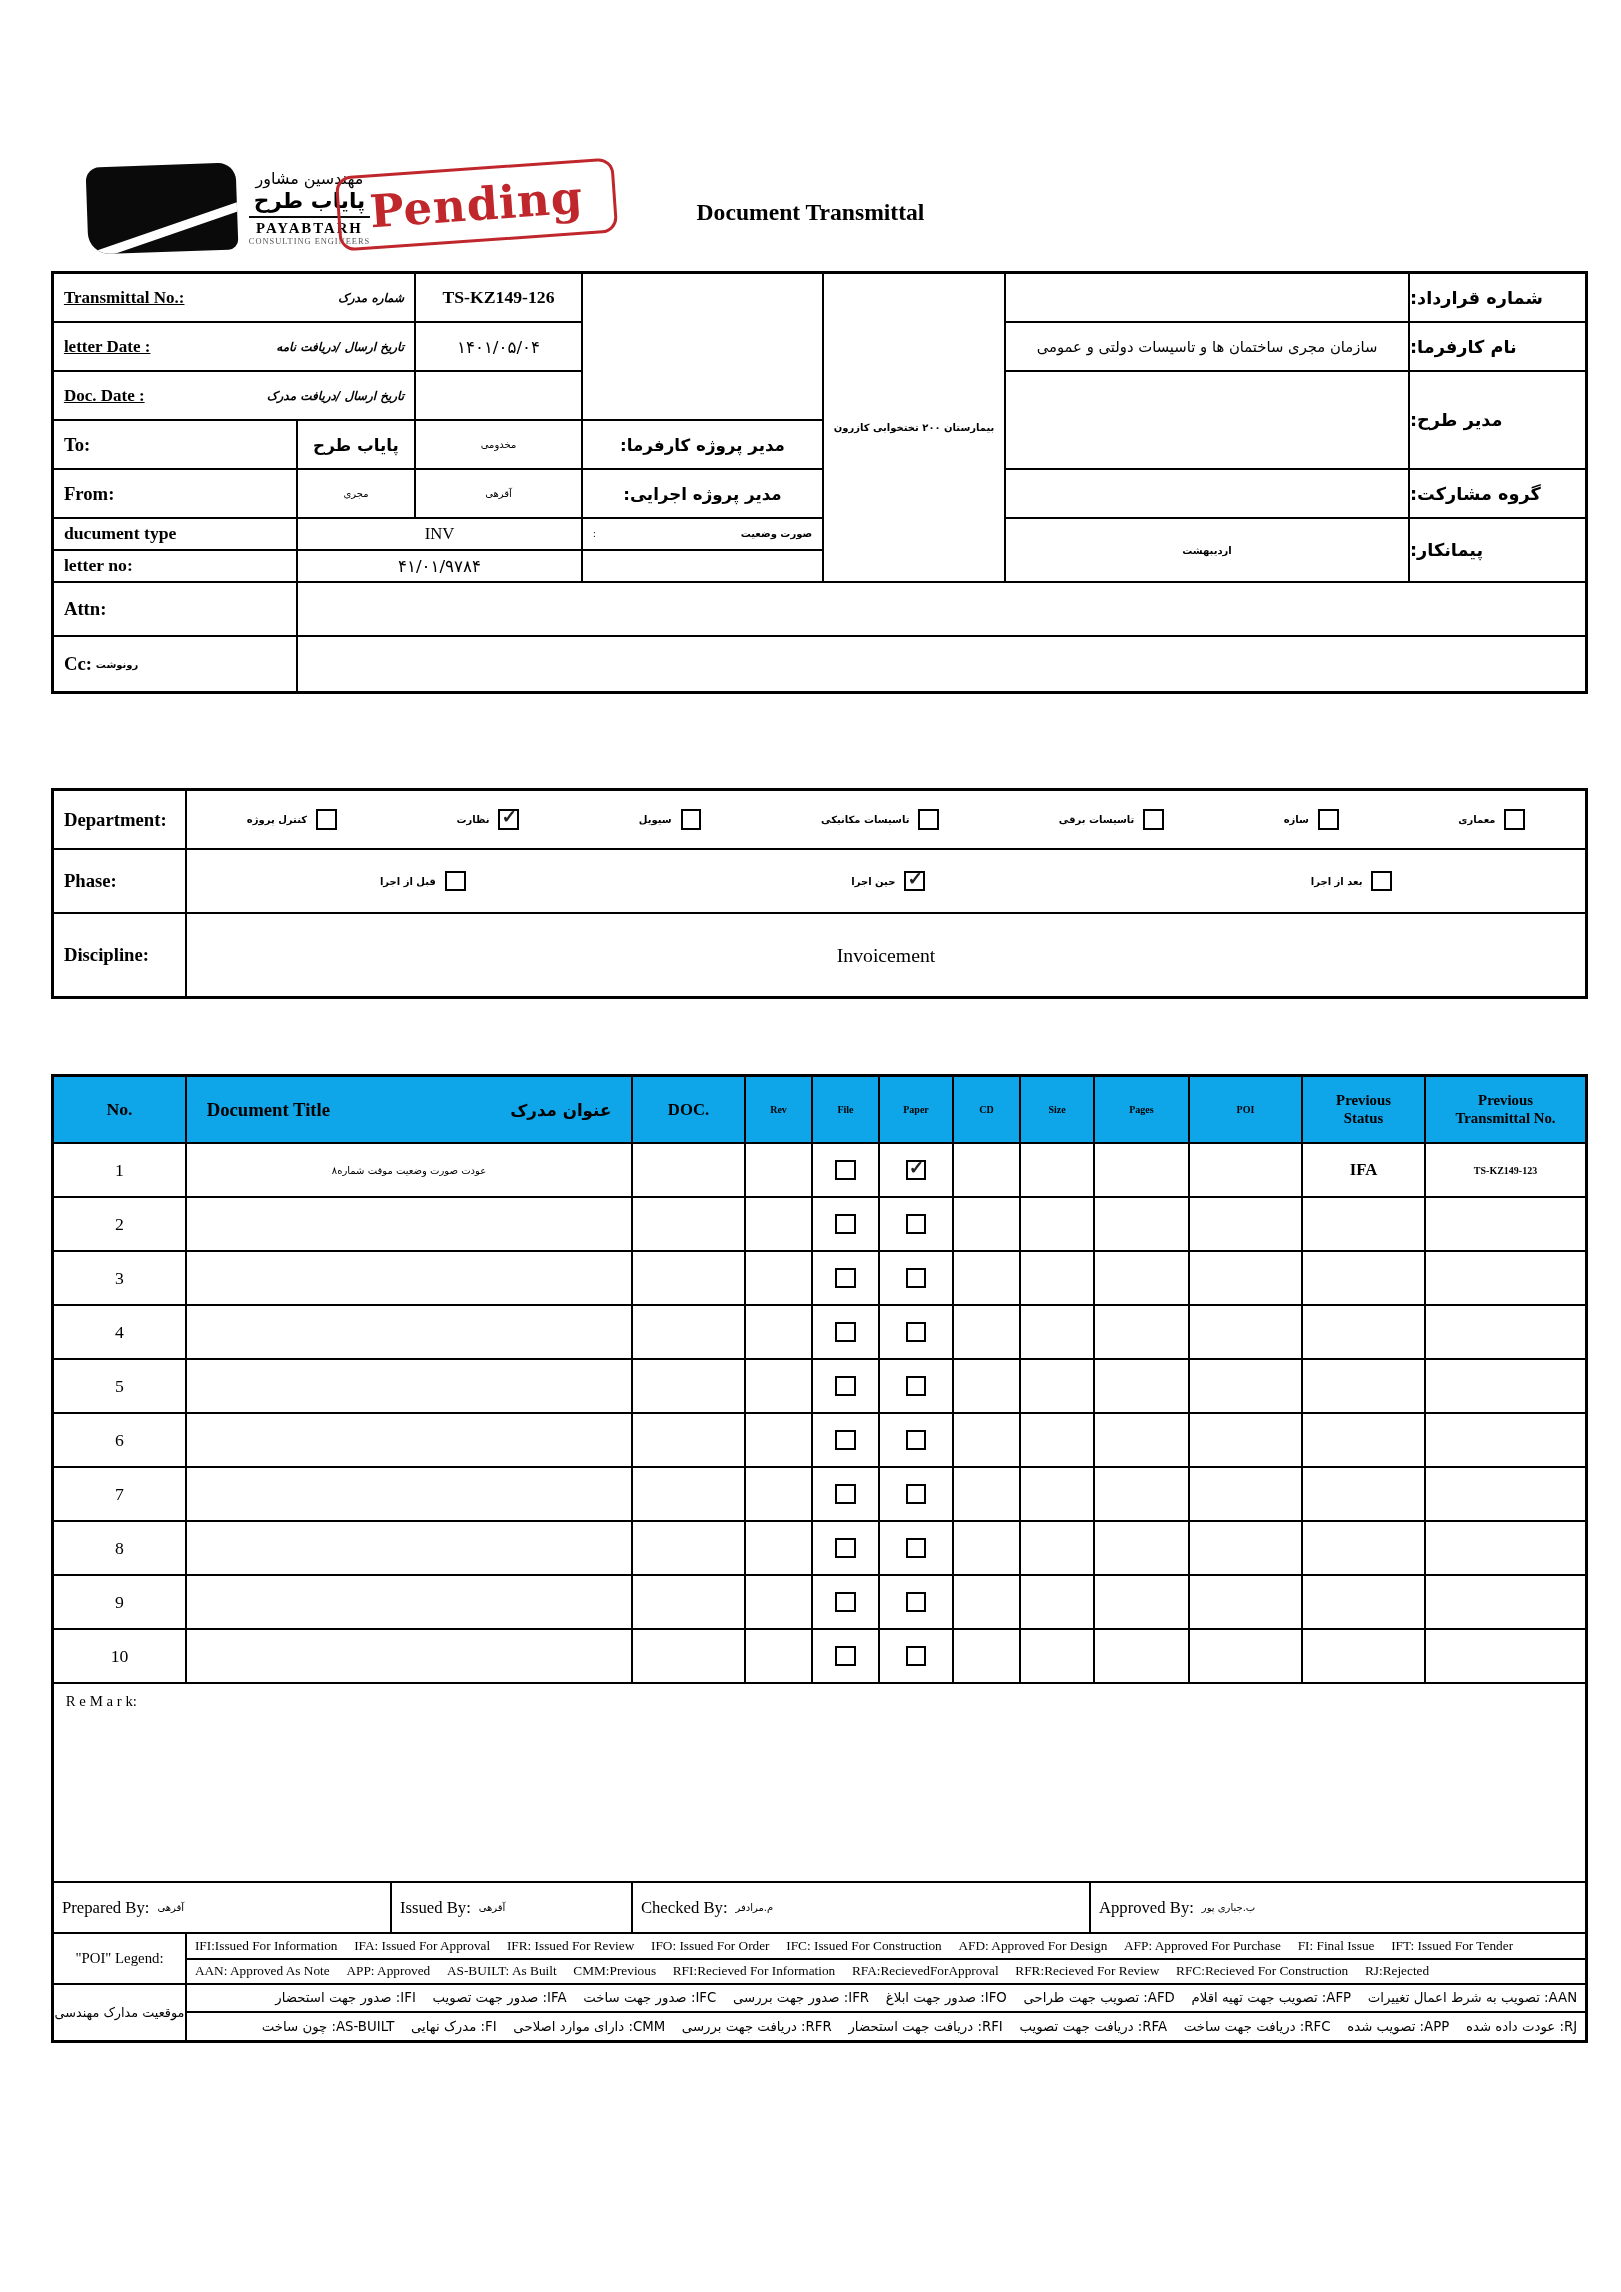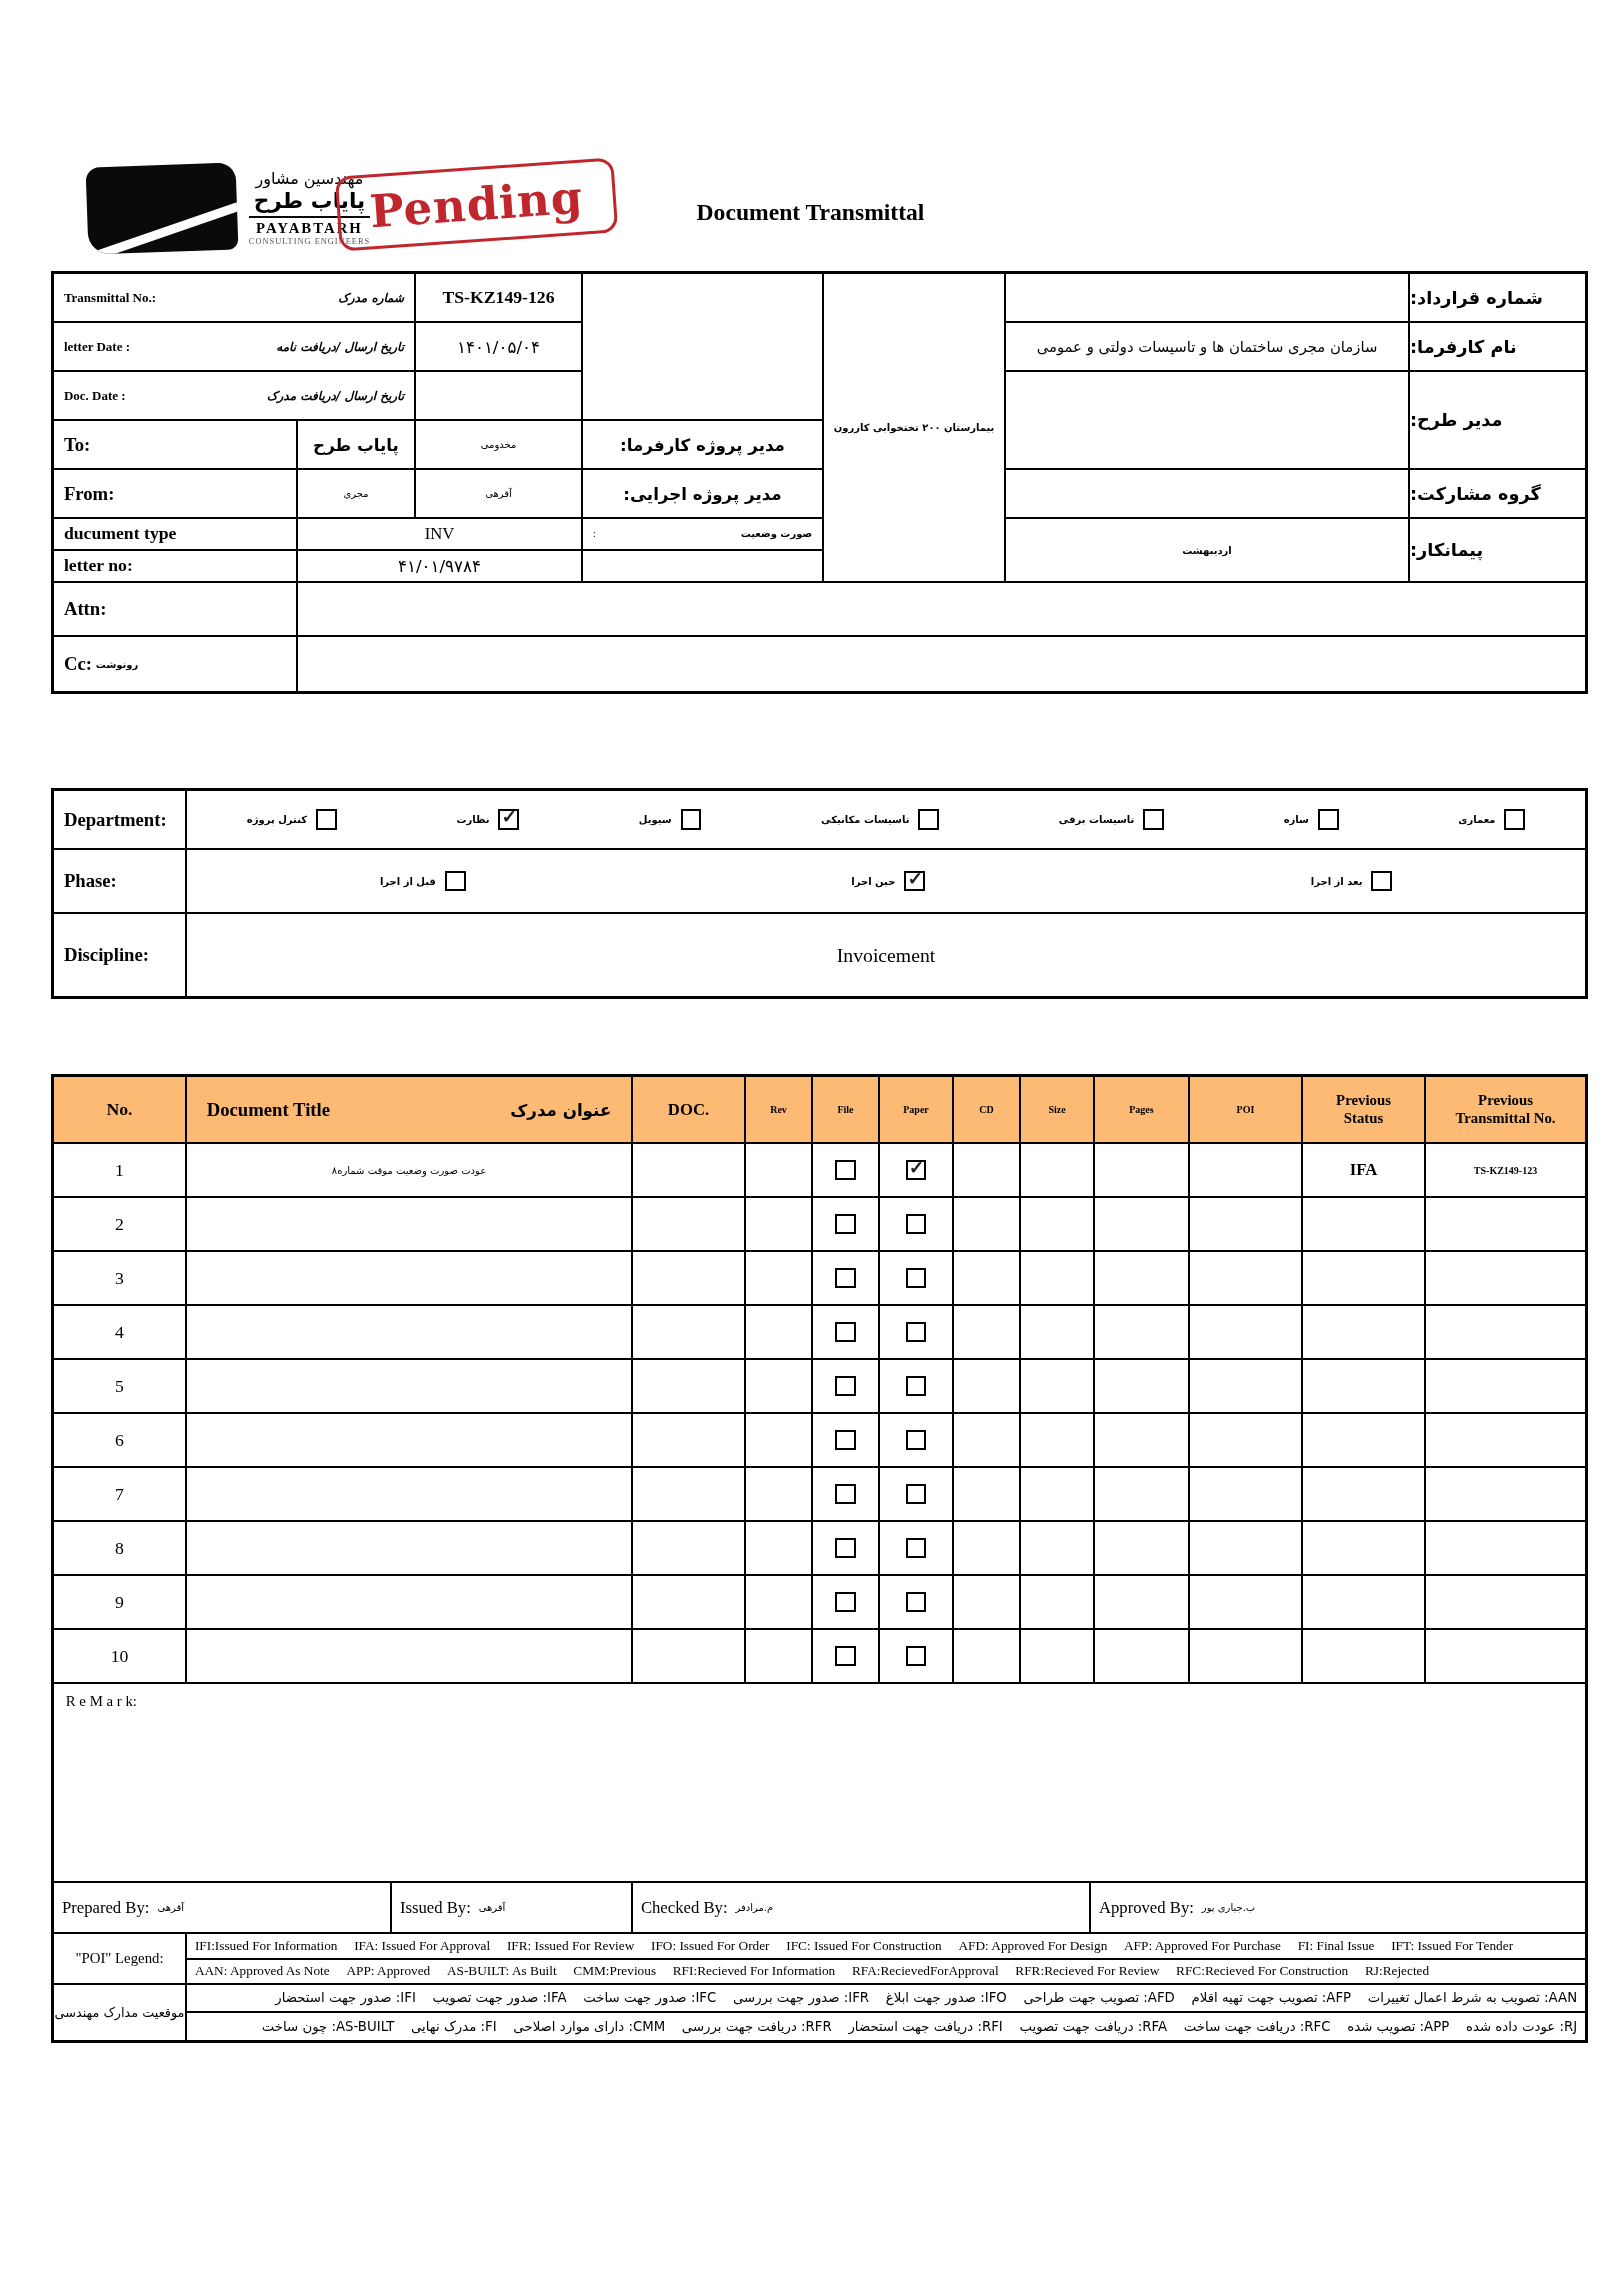--- a/index.html
+++ b/index.html
@@ -30,39 +30,39 @@
   .grid{display:grid;box-sizing:border-box;background:#fff;}
   .cell{border:1.5px solid #000;box-sizing:border-box;display:flex;align-items:center;overflow:hidden;min-width:0;}
   .center{justify-content:center;text-align:center;}
   .between{justify-content:space-between;padding:0 9.9px;}
   .padl{padding-left:9.9px;}
 
   
   .top-table{position:absolute;left:51px;top:271px;width:1537px;border:2.5px solid #000;
      grid-template-columns:244px 118px 167px 241px 182px 404px auto;
      grid-template-rows:49px 49px 49px 49px 49px 31.5px 32.5px 54px 56px;}
-  .lblpair .en{font-size:13px;font-weight:bold;}
+  .lblpair .en{font-size:17px;font-weight:bold;text-decoration:underline;}
   .lblpair .fa{font-size:12px;font-weight:bold;font-style:italic;}
   .rlabel{justify-content:flex-end;padding-right:11.8px;font-weight:bold;font-size:17.7px;}
 
   
   .mid-table{position:absolute;left:51px;top:788px;width:1537px;border:2.5px solid #000;
      grid-template-columns:133px auto;grid-template-rows:59px 64px 84px;}
   .chk-row{display:flex;justify-content:space-around;align-items:center;width:100%;}
   .chk-item{display:flex;align-items:center;gap:9px;white-space:nowrap;}
   .cb{width:16.7px;height:16.7px;border:2px solid #000;display:inline-block;position:relative;
       background:#fff;flex:none;}
   .cb[data-checked="true"]::after{content:"\2713";position:absolute;top:-4.9px;left:1px;
       font-size:18.7px;font-weight:bold;color:#222;}
 
   
   .bottom-block{position:absolute;left:51px;top:1074px;width:1537px;border:2.5px solid #000;box-sizing:border-box;}
   .doc-grid{grid-template-columns:133px 446px 113px 67px 67px 74px 67px 74px 95px 113px 123px auto;
             grid-template-rows:67px;grid-auto-rows:54px;width:100%;}
-  .hcell{background:#fdba74;font-weight:bold;}
+  .hcell{background:#0ea5e9;font-weight:bold;}
   .trow{display:contents;}
   .remark{border:1.5px solid #000;box-sizing:border-box;height:199px;display:block;padding:7.9px 11.8px;}
   .sig-grid{grid-template-columns:338px 241px 458px auto;grid-template-rows:51px;width:100%;}
   .sig-cell{gap:7.9px;padding:0 7.9px;font-size:16.7px;}
   .legend-grid{grid-template-columns:133px auto;grid-template-rows:25.6px 25.6px 27.6px 29.6px;width:100%;}
   .leg-line{font-size:13.3px;padding:0 7.9px;white-space:nowrap;}
   .leg-item{margin-inline-end:16.7px;white-space:nowrap;}
 </style>
 </head>
 <body>

